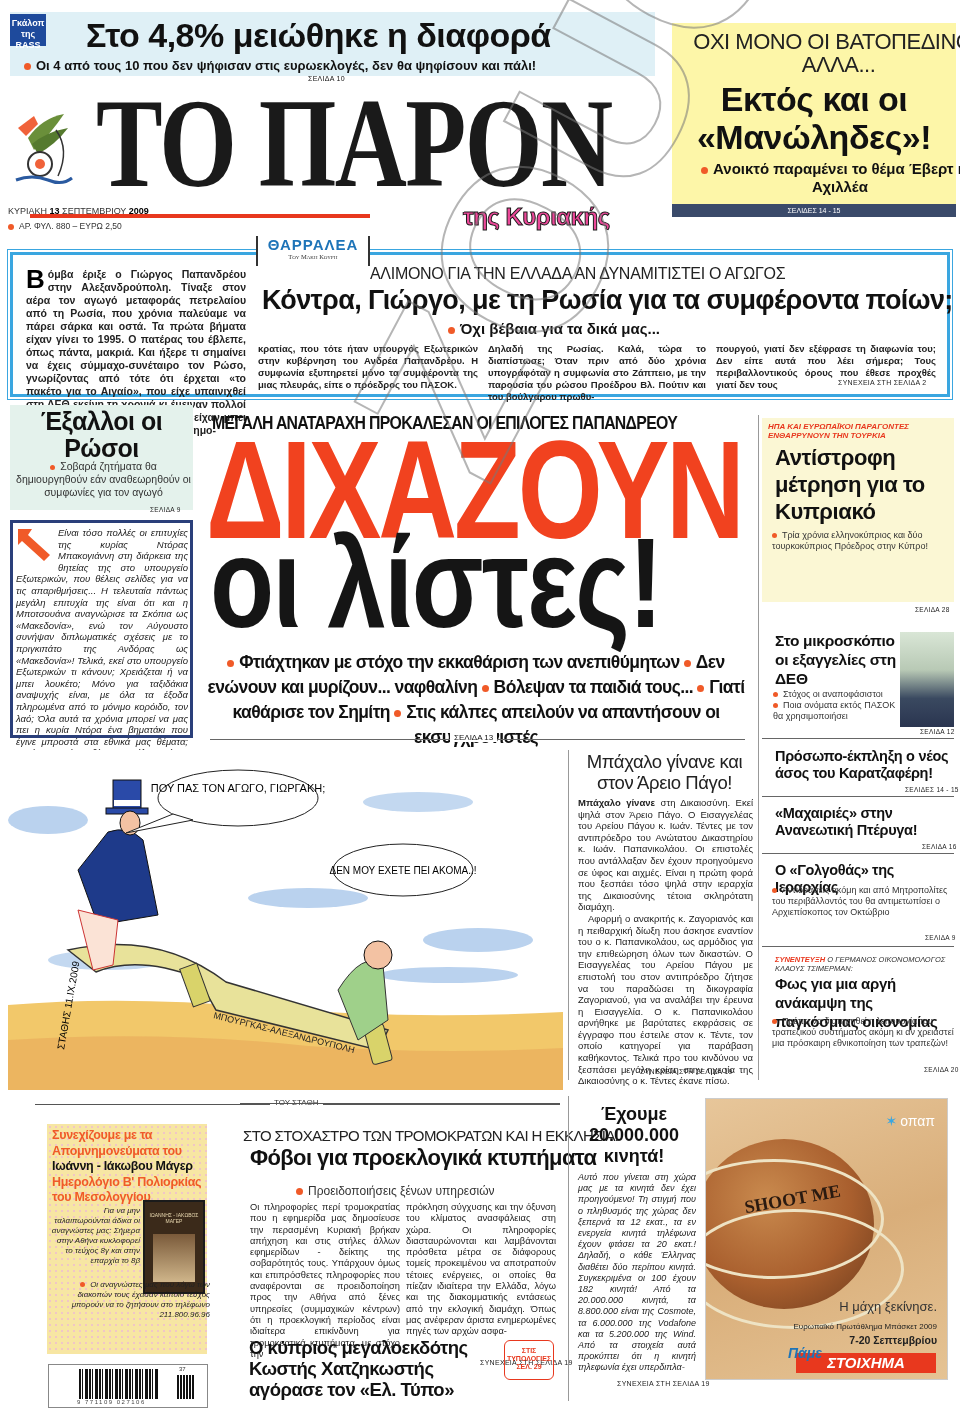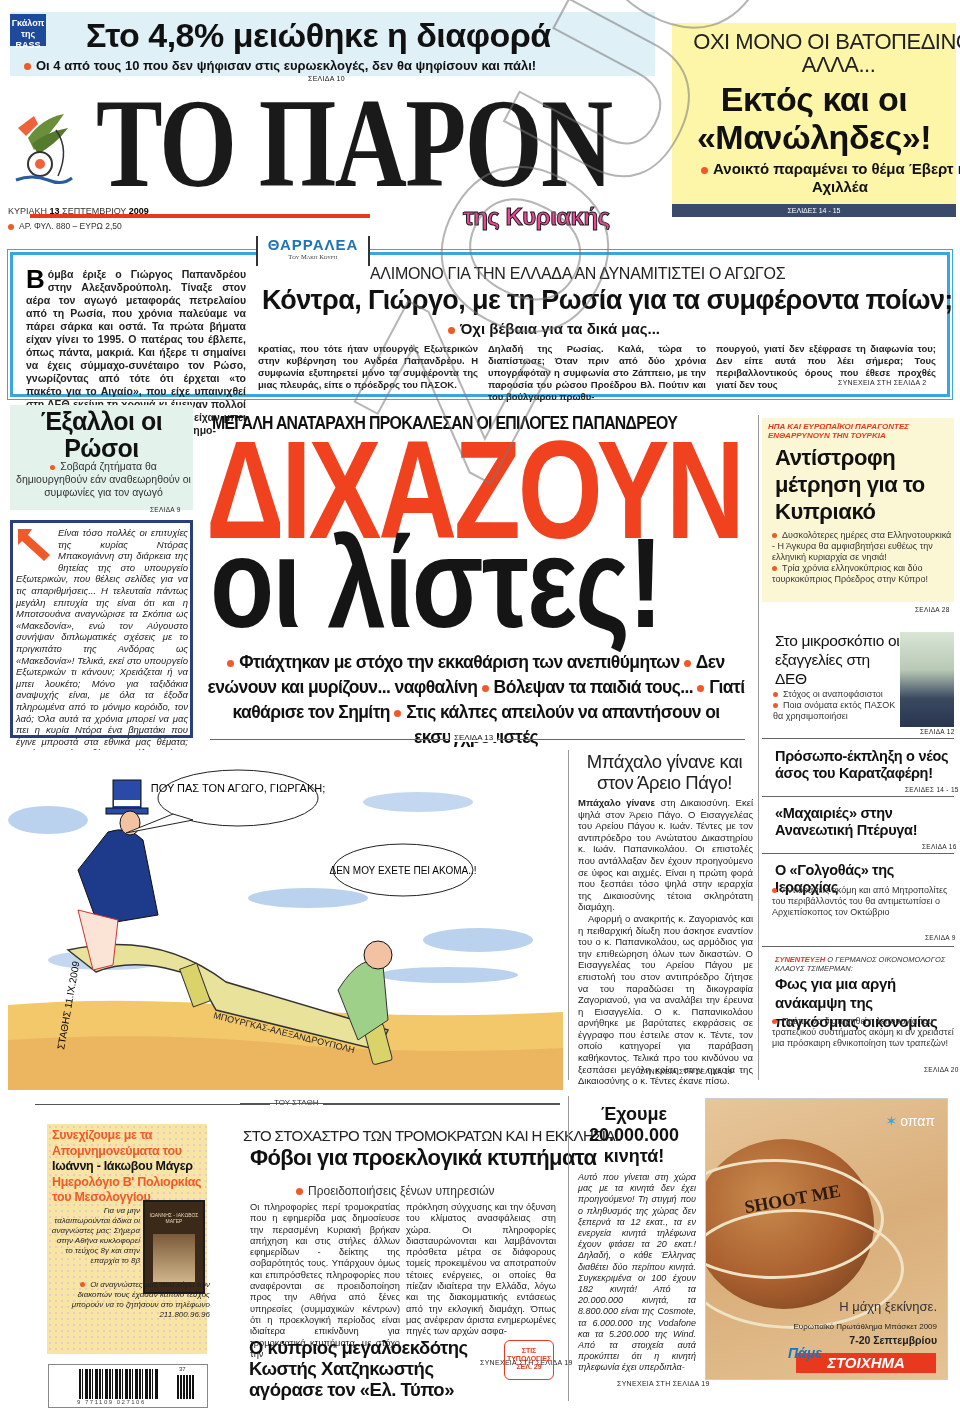--- a/index.html
+++ b/index.html
@@ -66,21 +66,21 @@
 #ap-body p+p{text-indent:10px}
 #apref{left:640px;top:1068px;font-size:7px}
 #ap-rule{left:568px;top:750px;width:1px;height:330px;background:#999}
 
 #rcol-rule{left:758px;top:415px;width:1px;height:665px;background:#999}
 #kypr-box{left:762px;top:418px;width:192px;height:184px;background:#fbf7d4}
 #kypr-kicker{left:768px;top:422px;font-size:8px;font-weight:bold;font-style:italic;color:#e8381e;line-height:9px}
 #kypr-title{left:775px;top:444px;font-size:22px;line-height:27px;font-weight:bold;letter-spacing:-.4px}
 #kypr-sub{left:772px;top:530px;width:182px;font-size:9px;line-height:11px;color:#333}
 #kypref{left:915px;top:606px;font-size:6.5px}
-#deth-title{left:775px;top:631px;font-size:15.5px;line-height:19px;font-weight:normal;letter-spacing:-.3px}
+#deth-title{left:775px;top:631px;font-size:15.5px;line-height:19px;font-weight:bold;letter-spacing:-.3px}
 #deth-sub{left:773px;top:689px;width:125px;font-size:9px;line-height:11px;color:#333}
 #gap-photo{left:900px;top:632px;width:54px;height:95px;background:linear-gradient(180deg,#d9e6d6 0%,#b8c9b5 40%,#3a4960 70%,#2a3550 100%)}
 #dethref{left:920px;top:728px;font-size:6.5px}
 .rdiv{left:762px;width:192px;height:1px;background:#666}
 #kar-title{left:775px;top:748px;font-size:14.5px;line-height:17px;font-weight:bold;letter-spacing:-.3px}
 #karref{left:905px;top:786px;font-size:6.5px}
 #mach-title{left:775px;top:805px;font-size:14.5px;line-height:17px;font-weight:bold;letter-spacing:-.3px}
 #machref{left:922px;top:843px;font-size:6.5px}
 #gol-title{left:775px;top:862px;font-size:14.5px;line-height:17px;font-weight:bold;letter-spacing:-.4px}
 #gol-sub{left:772px;top:885px;width:182px;font-size:9px;line-height:11px;color:#333}
@@ -233,21 +233,20 @@
   <p><b>Μπάχαλο γίνανε</b><span> στη Δικαιοσύνη. Εκεί ψηλά στον Άρειο Πάγο. Ο Εισαγγελέας του Αρείου Πάγου κ. Ιωάν. Τέντες με τον αντιπρόεδρο του Ανώτατου Δικαστηρίου κ. Ιωάν. Παπανικολάου. Οι επιστολές που αντάλλαξαν δεν έχουν προηγούμενο σε ύφος και αιχμές. Είναι η πρώτη φορά που ξεσπάει τόσο ψηλά στην ιεραρχία της Δικαιοσύνης τέτοια σκληρότατη διαμάχη.</span></p>
   <p>Αφορμή ο ανακριτής κ. Ζαγοριανός και η πειθαρχική δίωξη που άσκησε εναντίον του ο κ. Παπανικολάου, ως αρμόδιος για την επιθεώρηση όλων των δικαστών. Ο Εισαγγελέας του Αρείου Πάγου με επιστολή του στον αντιπρόεδρο ζήτησε να του παραδώσει τη δικογραφία Ζαγοριανού, για να αναλάβει την έρευνα η Εισαγγελία. Ο κ. Παπανικολάου αρνήθηκε με βαρύτατες εκφράσεις σε έγγραφο που έστειλε στον κ. Τέντε, τον οποίο κατηγορεί για παράβαση καθήκοντος. Τελικά προ του κινδύνου να ξεσπάσει μεγάλη κρίση στην ηγεσία της Δικαιοσύνης ο κ. Τέντες έκανε πίσω.</p>
 </div>
 <div class="abs ref" id="apref">ΣΥΝΕΧΕΙΑ ΣΤΗ ΣΕΛΙΔΑ 19</div>
 
 <div class="abs" id="rcol-rule"></div>
 <div class="abs" id="kypr-box"></div>
 <div class="abs" id="kypr-kicker" style="width:150px">ΗΠΑ ΚΑΙ ΕΥΡΩΠΑΪΚΟΙ ΠΑΡΑΓΟΝΤΕΣ ΕΝΘΑΡΡΥΝΟΥΝ ΤΗΝ ΤΟΥΡΚΙΑ</div>
 <div class="abs" id="kypr-title" style="width:180px">Αντίστροφη μέτρηση για το Κυπριακό</div>
 <div class="abs" id="kypr-sub">
-  <div><span class="bullet" style="width:5px;height:5px"></span><span>Δυσκολότερες ημέρες στα Ελληνοτουρκικά - Η Άγκυρα θα αμφισβητήσει ευθέως την ελληνική κυριαρχία σε νησιά!</span></div>
   <div><span class="bullet" style="width:5px;height:5px"></span><span>Τρία χρόνια ελληνοκύπριος και δύο τουρκοκύπριος Πρόεδρος στην Κύπρο!</span></div>
 </div>
 <div class="abs ref" id="kypref">ΣΕΛΙΔΑ 28</div>
 
 <div class="abs" id="deth-title" style="width:125px">Στο μικροσκόπιο οι εξαγγελίες στη ΔΕΘ</div>
 <div class="abs" id="deth-sub">
   <div><span class="bullet" style="width:5px;height:5px"></span><span>Στόχος οι αναποφάσιστοι</span></div>
   <div><span class="bullet" style="width:5px;height:5px"></span><span>Ποια ονόματα εκτός ΠΑΣΟΚ θα χρησιμοποιήσει</span></div>
 </div>
 <div class="abs" id="gap-photo"></div>

